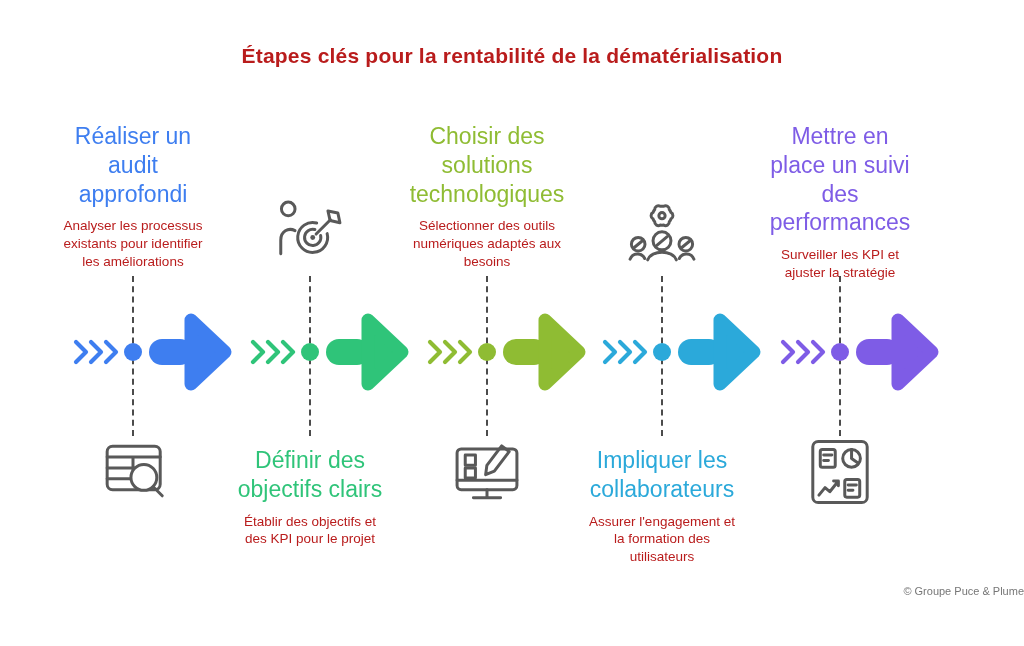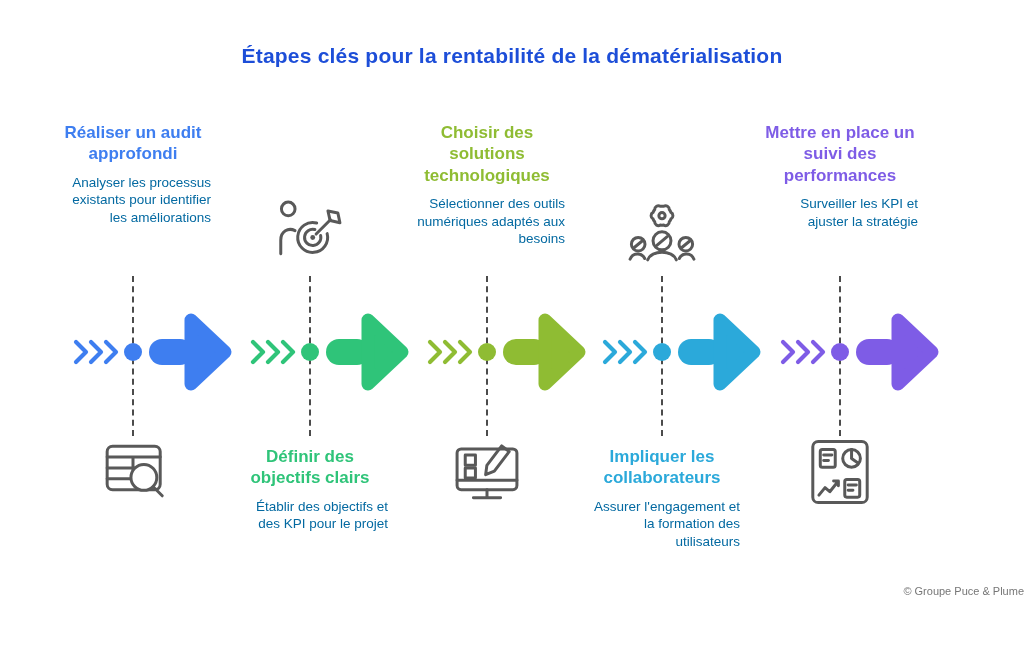--- a/index.html
+++ b/index.html
@@ -1,25 +1,25 @@
 <!DOCTYPE html>
 <html><head>
 <meta charset="utf-8">
 <style>
   html,body{margin:0;padding:0;background:#fff;}
   .canvas{position:relative;width:1024px;height:646px;background:#ffffff;
           font-family:"Liberation Sans",sans-serif;overflow:hidden;}
   .main-title{position:absolute;top:44px;left:0;width:100%;text-align:center;
-              font-size:21px;font-weight:700;color:#1d4ed8;letter-spacing:.2px;}
+              font-size:21px;font-weight:700;color:#b91c1c;letter-spacing:.2px;}
   .step{position:absolute;top:110px;width:190px;height:480px;}
   .txt{position:absolute;left:17px;width:156px;text-align:center;}
   .txt-top{top:12px;}
   .txt-bottom{top:336px;}
-  .step-title{font-size:17px;font-weight:700;line-height:1.25;color:var(--c);}
-  .step-desc{font-size:13.5px;line-height:1.32;color:#0369a1;margin-top:9px;text-align:right;}
+  .step-title{font-size:23px;font-weight:400;line-height:1.25;color:var(--c);}
+  .step-desc{font-size:13.5px;line-height:1.32;color:#b91c1c;margin-top:9px;}
   .dash{position:absolute;left:94px;top:166px;height:160px;width:0;
         border-left:2px dashed #4b4b4b;}
   .chev{position:absolute;left:35px;top:229px;}
   .chev path{stroke:var(--c);fill:none;stroke-width:4.2;stroke-linecap:round;stroke-linejoin:round;}
   .dot{position:absolute;left:86px;top:233px;width:18px;height:18px;border-radius:50%;
        background:var(--c);}
   .arrow{position:absolute;left:109px;top:198px;}
   .arrow rect{fill:var(--c);}
   .arrow path{fill:var(--c);stroke:var(--c);stroke-width:13;stroke-linejoin:round;}
   .icon{position:absolute;left:61px;width:68px;height:68px;}

